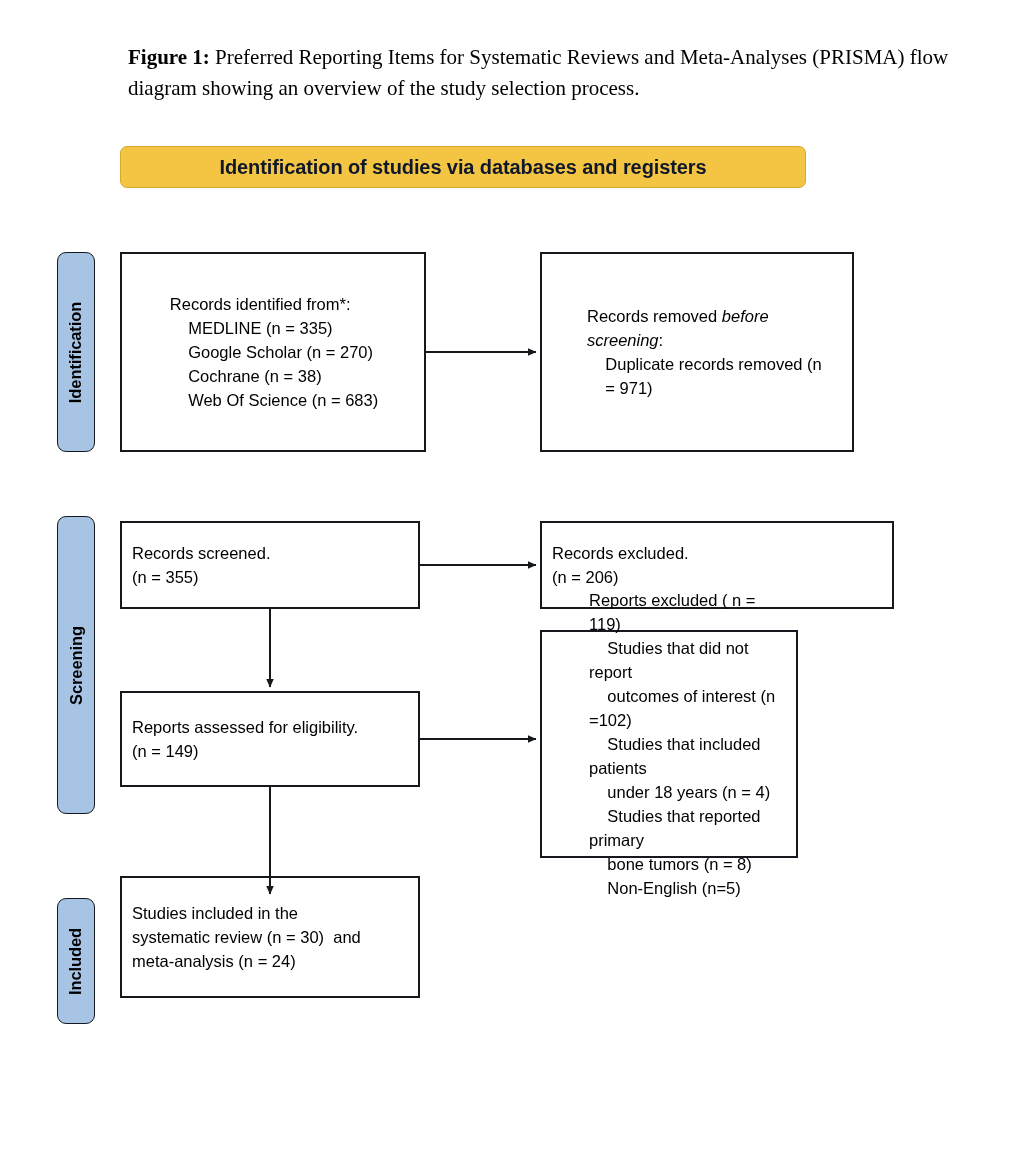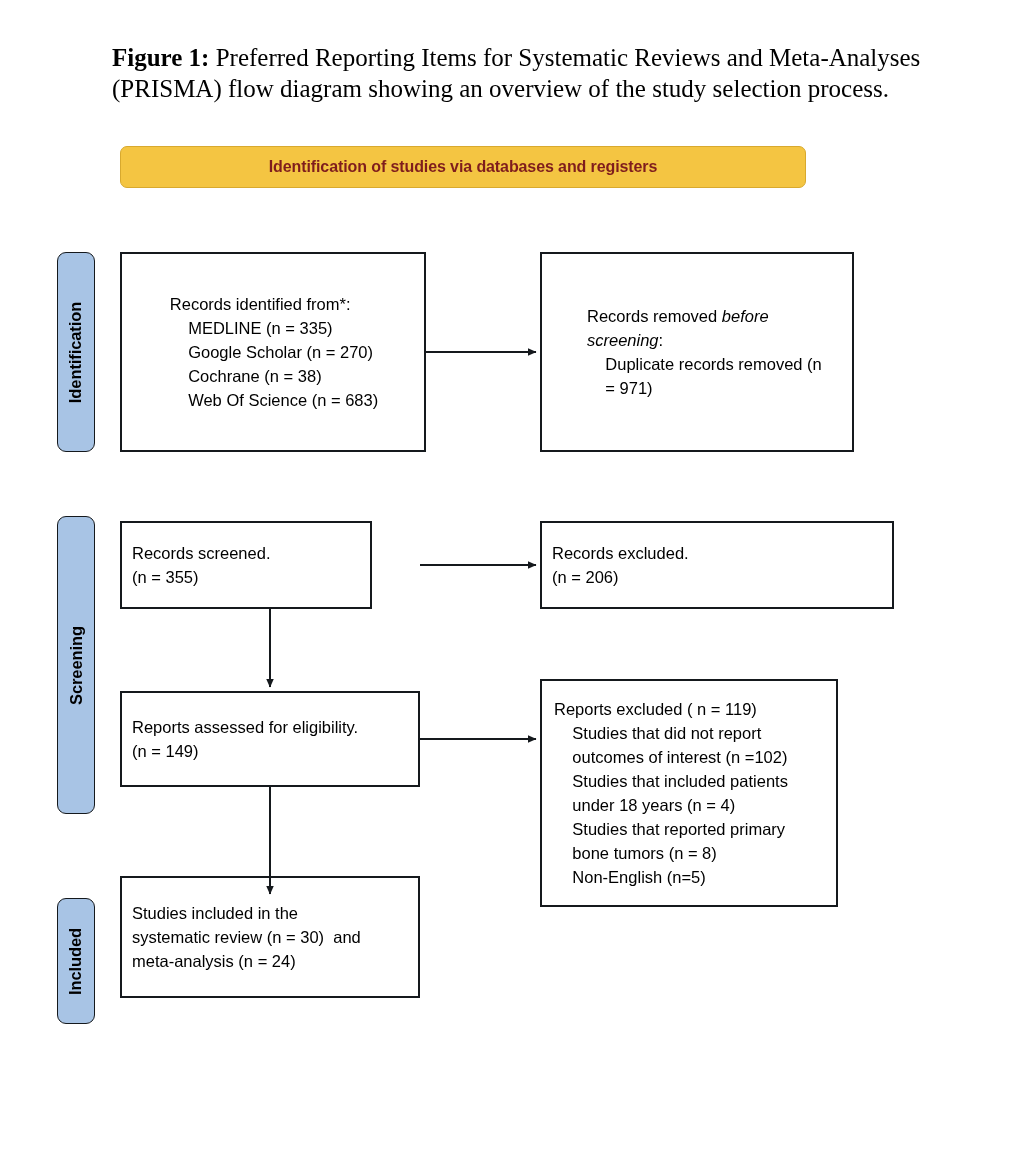--- a/index.html
+++ b/index.html
@@ -12,25 +12,25 @@
     height: 1158px;
     position: relative;
     font-family: "Liberation Sans", sans-serif;
     color: #000000;
     overflow: hidden;
   }
 
   
   #caption {
     position: absolute;
-    left: 112px;
+    left: 128px;
     top: 42px;
     width: 872px;
     font-family: "Liberation Serif", serif;
-    font-size: 25px;
+    font-size: 21px;
     line-height: 31px;
     color: #000;
   }
   #caption .cap-label {
     font-weight: bold;
   }
 
   
   #banner {
     position: absolute;
@@ -40,24 +40,24 @@
     height: 42px;
     background: #F4C542;
     border: 1.5px solid #D8A92E;
     border-radius: 7px;
     box-sizing: border-box;
     display: flex;
     align-items: center;
     justify-content: center;
   }
   #banner .banner-text {
-    font-size: 16px;
+    font-size: 20px;
     font-weight: bold;
     letter-spacing: -0.1px;
-    color: #7f1d1d;
+    color: #0f172a;
     text-align: center;
   }
 
   
   .stage {
     position: absolute;
     width: 38px;
     background: #A8C4E5;
     border: 1.6px solid #15191d;
     border-radius: 9px;
@@ -92,24 +92,24 @@
     font-size: 16.5px;
     line-height: 24px;
     color: #000;
     white-space: pre-wrap;
     padding: 0 10px;
   }
   .fbox .btext em { font-style: italic; }
 
   #box-identified   { left: 120px; top: 252px; width: 306px; height: 200px; align-items: center; }
   #box-removed      { left: 540px; top: 252px; width: 314px; height: 200px; padding-left: 33px; }
-  #box-screened     { left: 120px; top: 521px; width: 252px; height: 88px; }
+  #box-screened     { left: 120px; top: 521px; width: 300px; height: 88px; }
   #box-excluded     { left: 540px; top: 521px; width: 354px; height: 88px; }
   #box-assessed     { left: 120px; top: 691px; width: 300px; height: 96px; justify-content: center; }
-  #box-rexcluded    { left: 540px; top: 679px; width: 298px; height: 228px; }
+  #box-rexcluded    { left: 540px; top: 630px; width: 258px; height: 228px; padding-left: 35px; }
   #box-included     { left: 120px; top: 876px; width: 300px; height: 122px; }
 
   #box-identified .btext,
   #box-removed .btext,
   #box-rexcluded .btext { padding-left: 12px; }
 
   
   #connectors {
     position: absolute;
     left: 0; top: 0;

